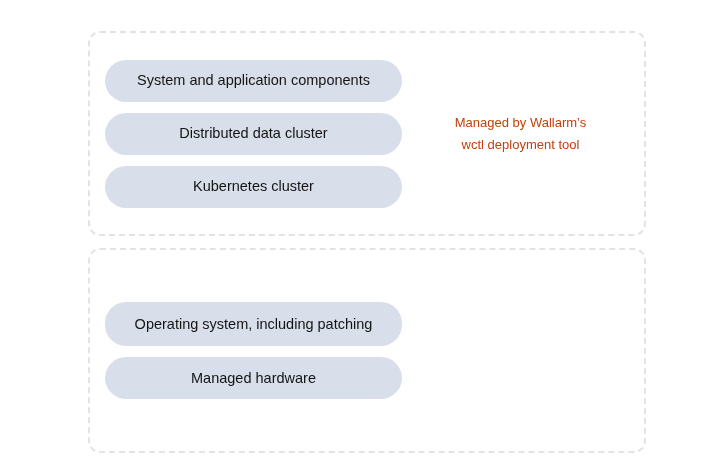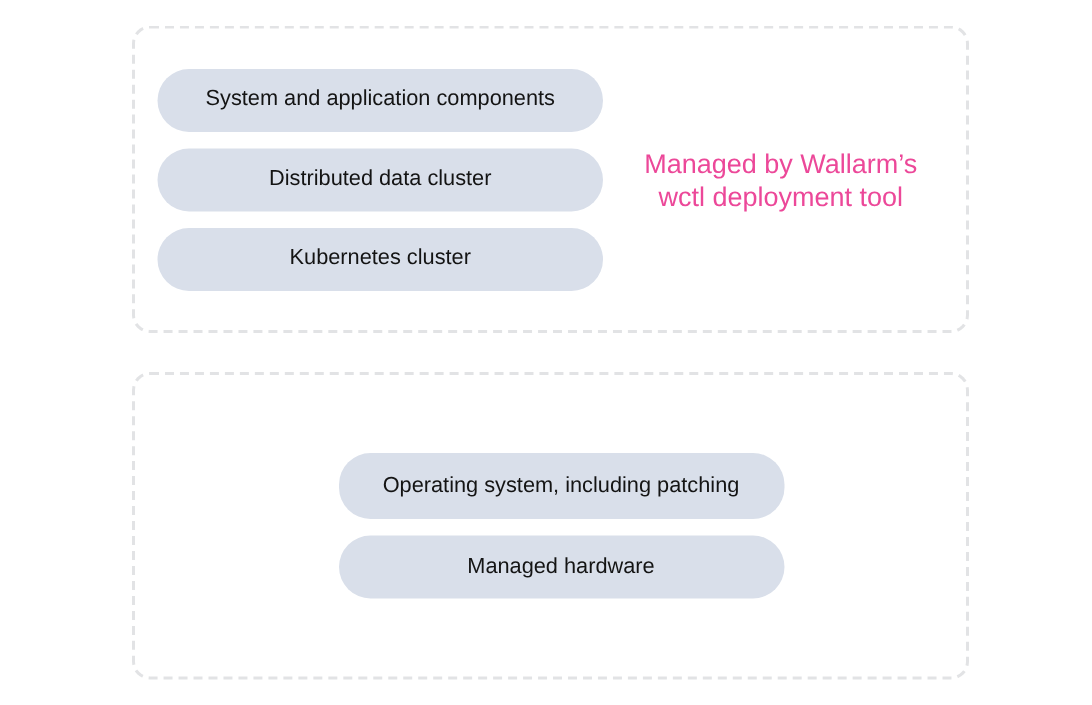--- a/index.html
+++ b/index.html
@@ -29,28 +29,27 @@
     width: 558px;
     box-sizing: border-box;
     border: 2px dashed #e2e3e5;
     border-radius: 12px;
     display: flex;
     flex-direction: row;
     align-items: stretch;
   }
 
   .group-managed {
-    top: 4px;
+    top: 18px;
     height: 205px;
   }
 
   .group-customer {
     top: 235px;
     height: 205px;
-    justify-content: center;
   }
 
   .pill-column {
     width: 313px;
     display: flex;
     flex-direction: column;
     justify-content: center;
     align-items: center;
     padding-left: 14px;
     box-sizing: border-box;
@@ -86,22 +85,22 @@
   .caption-column {
     flex: 1;
     display: flex;
     align-items: center;
     justify-content: center;
     padding: 0 10px 0 4px;
     box-sizing: border-box;
   }
 
   .caption {
-    color: #ec4899;
-    font-size: 18px;
+    color: #c2410c;
+    font-size: 13px;
     line-height: 22px;
     text-align: center;
     white-space: pre-line;
   }
 </style>
 </head>
 <body>
 
 <div class="diagram">
 

